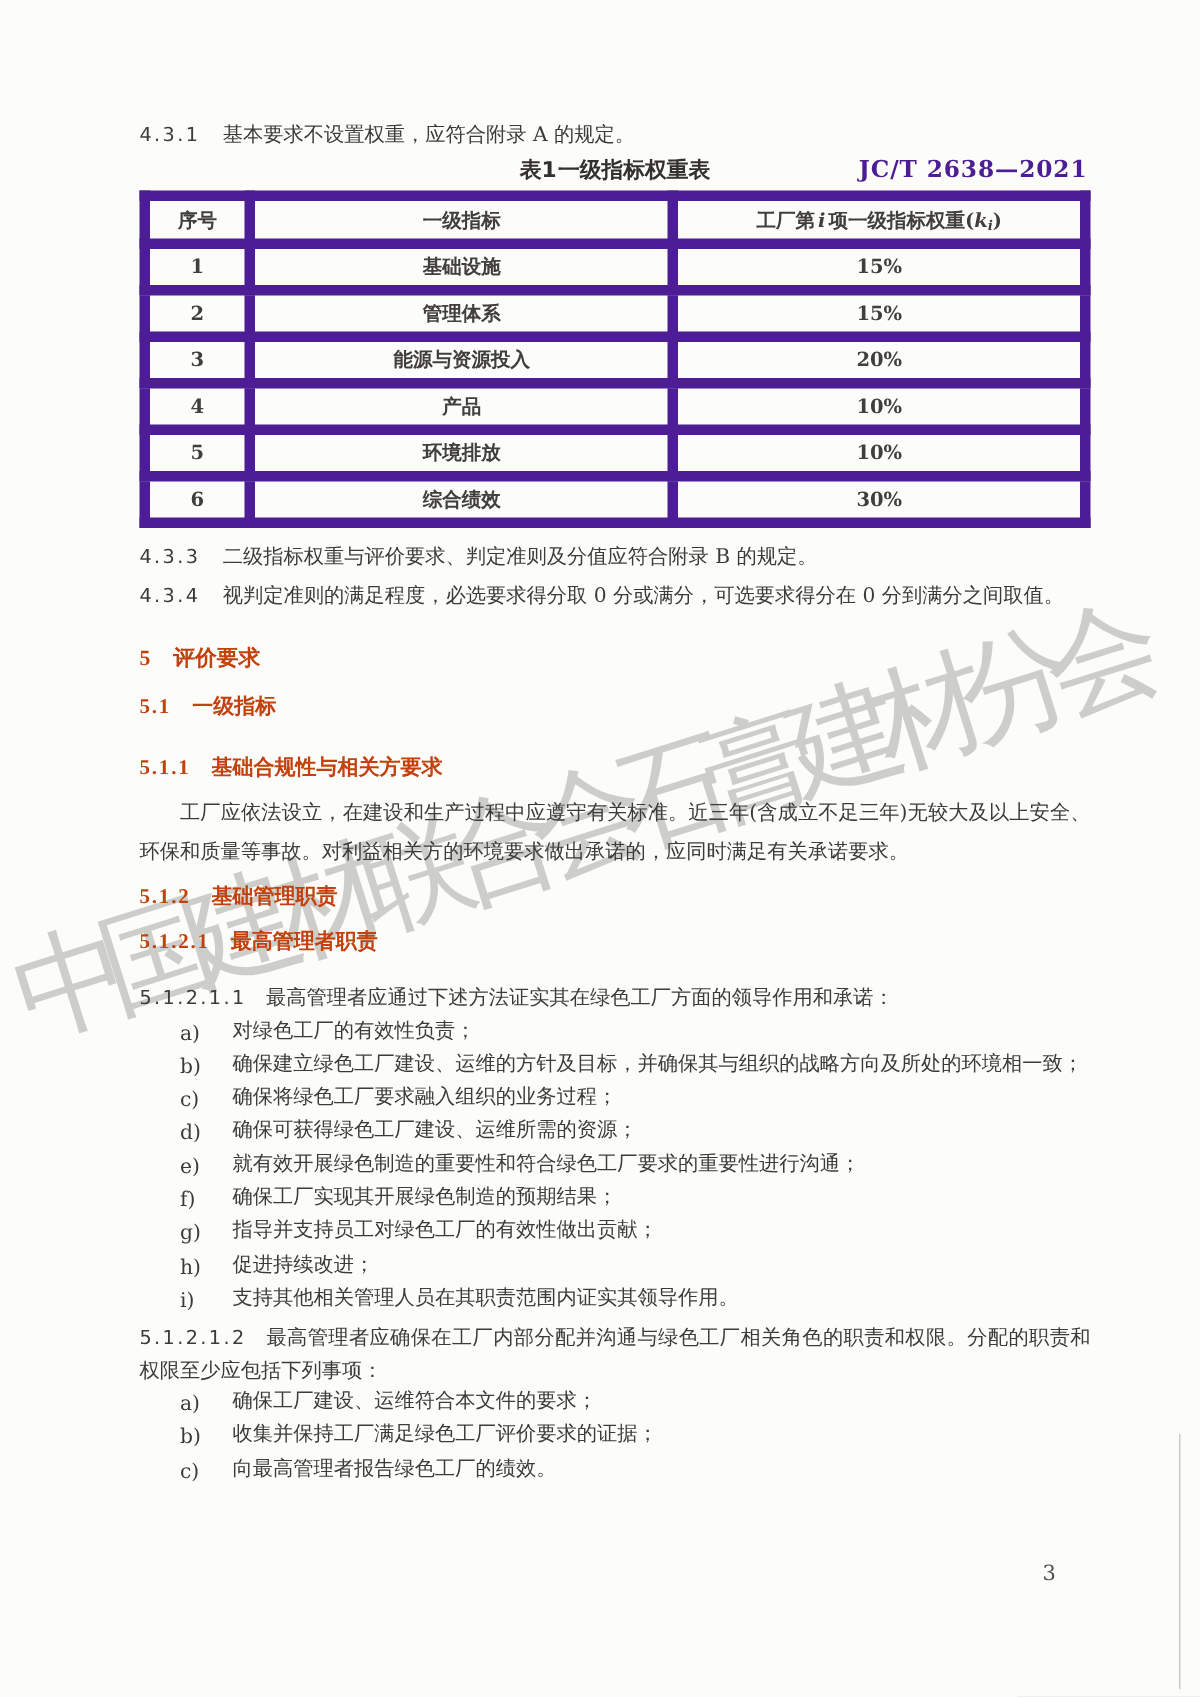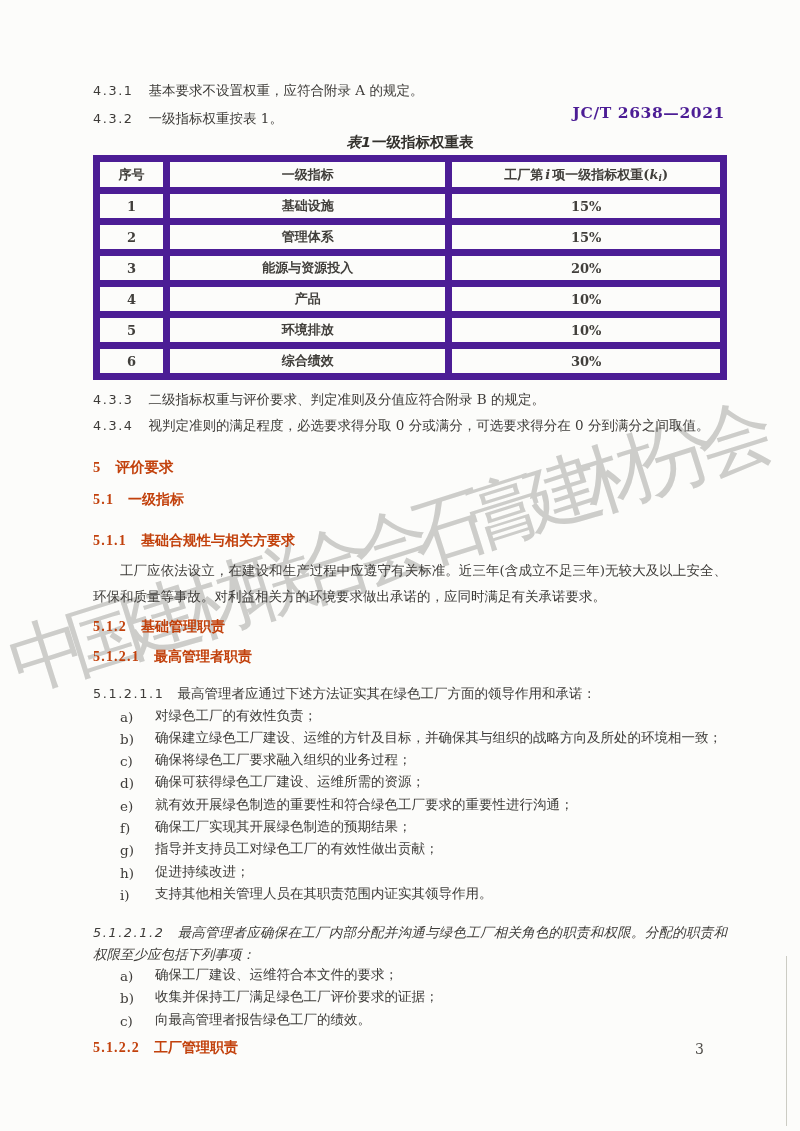--- a/index.html
+++ b/index.html
@@ -25,21 +25,21 @@
   .clause { font-size:13.5px; line-height:21px; text-align:justify; }
   .clause .num {
     font-family:"DejaVu Sans","Liberation Sans",sans-serif;
     font-size:12.8px; letter-spacing:1.6px; margin-right:15px; white-space:nowrap;
   }
 
   .caption {
     text-align:center; font-weight:bold; font-size:14.5px; line-height:19px;
     font-family:"DejaVu Sans","Liberation Sans",sans-serif; color:#33312d;
   }
-  .caption .cap-no { margin-right:1px;font-style:italic; }
+  .caption .cap-no { margin-right:1px; }
 
   table.weights {
     width:100%; border-collapse:collapse; border:1.5px solid #56534e;
     table-layout:fixed;
   }
   table.weights th, table.weights td {
     border:7px solid #4c1d95; text-align:center; vertical-align:middle;
     font-size:13px; font-weight:bold; color:#413f3b; padding:0;
   }
   table.weights th { height:25px; }
@@ -73,41 +73,38 @@
   .scan-edge { position:absolute; left:786px; top:956px; width:1px; height:170px; background:#ccccc4; z-index:2; }
 
   
   .m-c431 { margin-top:80px; } .m-c432 { margin-top:7px; }
   .m-cap  { margin-top:4px; }   .m-tbl  { margin-top:3px; }
   .m-c433 { margin-top:9px; }   .m-c434 { margin-top:5px; }
   .m-h5   { margin-top:21px; }  .m-h51  { margin-top:13px; }
   .m-h511 { margin-top:21px; }  .m-para { margin-top:6px; }
   .m-h512 { margin-top:8px; }   .m-h5121{ margin-top:10px; }
   .m-c1   { margin-top:16px; }   .m-list1{ margin-top:1px; }
-  .m-c2   { margin-top:16px;font-style:italic; }     .m-list2{ margin-top:1px; }
+  .m-c2   { margin-top:4px; }     .m-list2{ margin-top:1px; }
   .m-h5122{ margin-top:6px; }
 </style>
 </head>
 <body>
 
 <div class="page">
 
   <div class="watermark">中国建材联合会石膏建材分会</div>
 
   <div class="doc-ref">JC/T 2638—2021</div>
 
   <div class="content">
 
     <div class="clause m-c431">
       <span class="num">4.3.1</span><span>基本要求不设置权重，应符合附录 A 的规定。</span>
     </div>
 
-    <div class="clause m-c432">
-      <span class="num">4.3.2</span><span>一级指标权重按表 1。</span>
-    </div>
 
     <div class="caption m-cap">
       <span class="cap-no">表1</span><span>一级指标权重表</span>
     </div>
 
     <table class="weights m-tbl">
       <colgroup>
           <col class="c-no">
           <col class="c-ind">
           <col class="c-w">
@@ -238,22 +235,19 @@
       <div class="li">
           <span class="lab">b)</span>
           <span class="txt">收集并保持工厂满足绿色工厂评价要求的证据；</span>
         </div>
       <div class="li">
           <span class="lab">c)</span>
           <span class="txt">向最高管理者报告绿色工厂的绩效。</span>
         </div>
     </div>
 
-    <div class="hsec m-h5122">
-      <span class="num">5.1.2.2</span><span>工厂管理职责</span>
-    </div>
 
   </div>
 
   <div class="page-no">3</div>
   <div class="scan-edge"></div>
 
 </div>
 
 </body></html>

